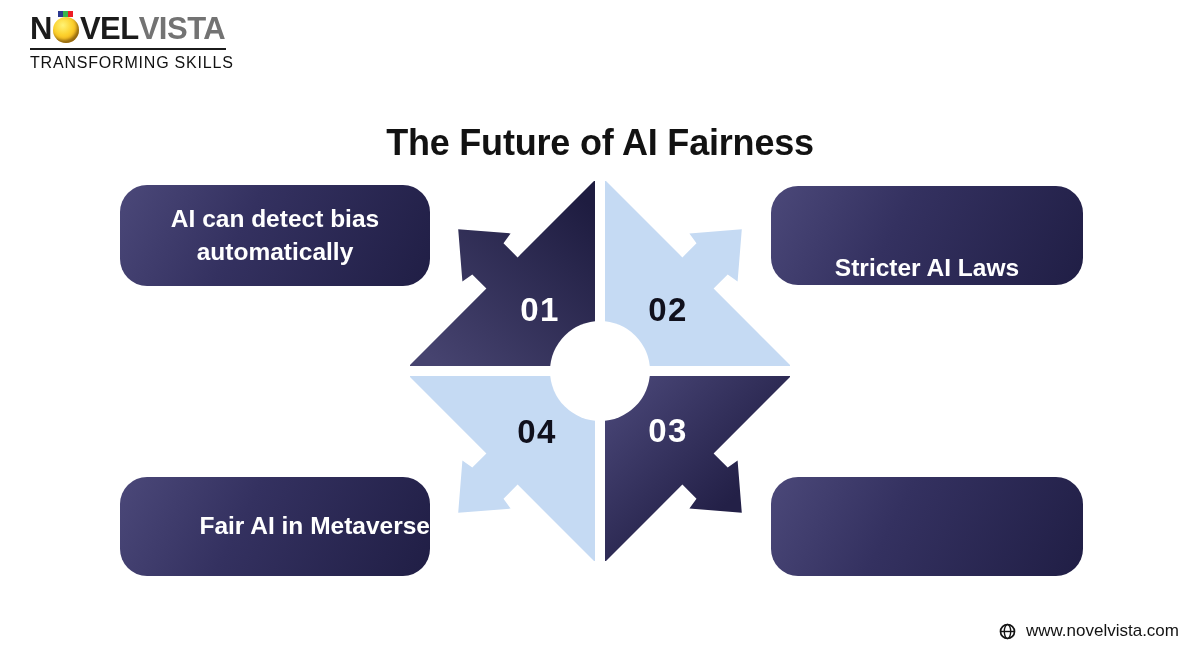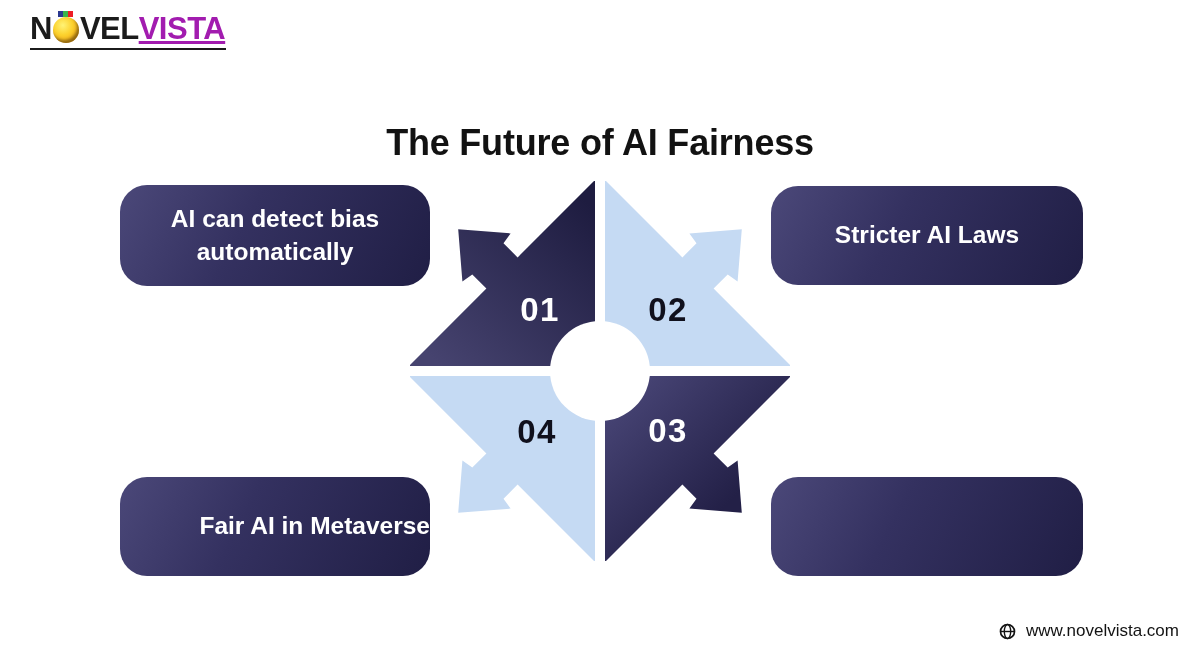--- a/index.html
+++ b/index.html
@@ -7,21 +7,21 @@
   body {
     position:relative;
     background:#ffffff;
     font-family:"Liberation Sans", sans-serif;
     overflow:hidden;
   }
 
   
   .logo { position:absolute; left:30px; top:13px; }
   .logo-row { display:flex; align-items:center; font-size:31px; font-weight:800; letter-spacing:-0.5px; color:#1b1b1b; line-height:1; }
-  .logo-red { color:#a21caf;text-decoration:underline; }
+  .logo-red { color:#737373; }
   .medal { position:relative; display:inline-block; width:26px; height:26px; margin:2px 1px 0 1px;
     border-radius:50%;
     background:radial-gradient(circle at 38% 32%, #fff376 0%, #fcd22e 40%, #f2a816 78%, #d98c0e 100%);
     box-shadow:inset -2px -3px 3px rgba(50,35,5,.5);
   }
   .flag { position:absolute; left:5px; top:-6px; display:flex; height:6px; }
   .flag i { display:block; width:5px; height:6px; }
   .flag .f-blue { background:#2b3990; }
   .flag .f-green { background:#3ab54a; }
   .flag .f-red { background:#ed1c24; }
@@ -31,21 +31,21 @@
   
   .page-title { position:absolute; left:0; right:0; top:100px; text-align:center;
     font-size:36px; font-weight:800; letter-spacing:-0.2px; color:#121212;margin-top:22px; }
 
   
   .info-box { position:absolute; border-radius:27px;
     background:linear-gradient(118deg, #4b4879 0%, #343160 40%, #201e45 100%);
     color:#ffffff; display:flex; flex-direction:column; align-items:center; justify-content:center;
     font-weight:700; font-size:24.5px; line-height:1.33; text-align:center; }
   .box-tl { left:120px; top:185px; width:310px; height:101px; }
-  .box-tr { left:771px; top:186px; width:312px; height:99px; }
+  .box-tr { left:771px; top:186px; width:312px; height:99px;justify-content:flex-end; }
   .box-bl { left:120px; top:477px; width:310px; height:99px;align-items:flex-end; }
   .box-br { left:771px; top:477px; width:312px; height:99px; }
 
   
   .pinwheel { position:absolute; left:410px; top:181px; width:380px; height:380px; }
   .step-num { font-family:"Liberation Sans", sans-serif; font-size:33px; font-weight:600; letter-spacing:1.5px; }
 
   
   .footer { position:absolute; right:21px; bottom:9px; display:flex; align-items:center; gap:10px;
     font-size:17px; font-weight:500; color:#131313; }
@@ -61,20 +61,21 @@
       <span class="flag">
           <i class="f-blue"></i>
           <i class="f-green"></i>
           <i class="f-red"></i>
         </span>
     </span>
     <span>VEL</span>
     <span class="logo-red">VISTA</span>
   </div>
   <div class="logo-line"></div>
+  <div class="logo-tagline">TRANSFORMING SKILLS</div>
 </div>
 
 <h1 class="page-title">The Future of AI Fairness</h1>
 
 <svg class="pinwheel" viewBox="0 0 380 380">
   <defs>
     <linearGradient id="gradTL" gradientUnits="userSpaceOnUse" x1="25" y1="180" x2="178" y2="22">
       <stop offset="0" stop-color="#46436f"></stop>
       <stop offset="1" stop-color="#1e1c40"></stop>
     </linearGradient>

